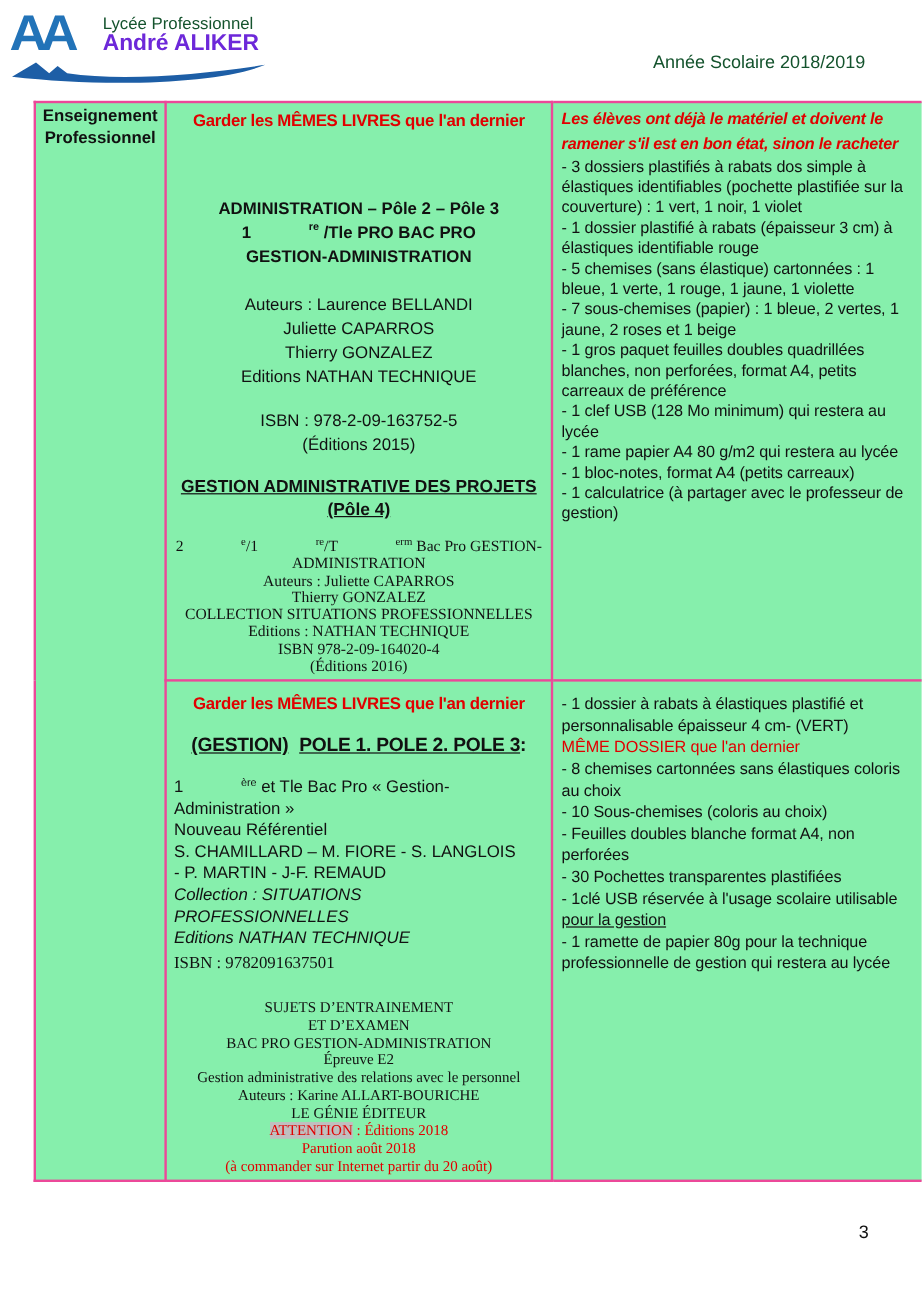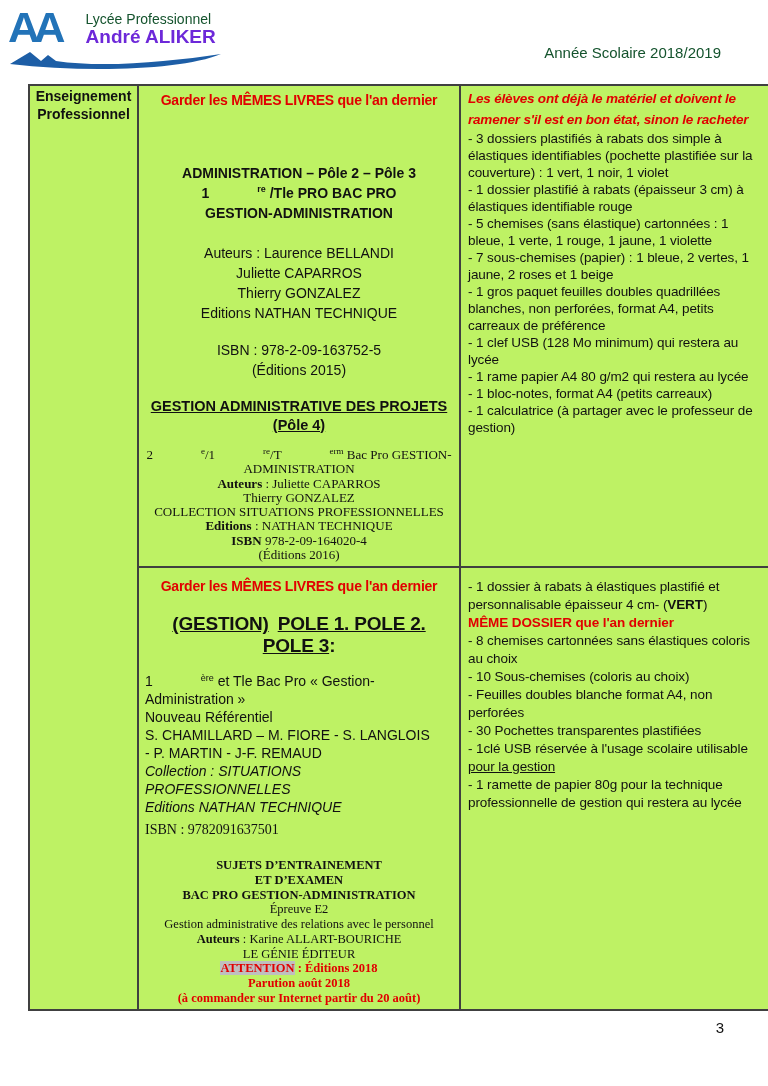--- a/index.html
+++ b/index.html
@@ -17,43 +17,43 @@
   .logo-text{padding-top:2px;}
   .logo-t1{font-size:14px;color:#14532d;line-height:16px;}
   .logo-t2{font-size:19px;font-weight:bold;color:#6d28d9;line-height:20px;}
   .logo-wave{margin-top:1px;}
   .year{position:absolute;top:44px;right:47px;font-size:15px;color:#14532d;}
   
   table.doc{
     position:absolute;left:28px;top:84px;border-collapse:collapse;
     width:709px;table-layout:fixed;
   }
-  table.doc td{border:2px solid #404040;vertical-align:top;background:#bef264;}
+  table.doc td{border:2px solid #ec4899;vertical-align:top;background:#86efac;}
   td.cat{width:105px;vertical-align:middle;text-align:center;
          font-weight:bold;font-size:14px;line-height:18px;}
   td.books{width:308px;text-align:center;padding:4px 6px;}
   td.sup{width:296px;padding:2px 6px 2px 7px;text-align:left;}
   tr.r1 td{height:421px;}
   tr.r2 td{height:404px;}
   
   .red{color:#e10000;}
-  .b{font-weight:bold;}
+  .b{font-weight:normal;}
   .i{font-style:italic;}
   .u{text-decoration:underline;}
   sup{font-size:9px;line-height:0;vertical-align:super;padding-left:48px;}
   
   .keep{color:#e10000;font-weight:bold;font-size:14px;letter-spacing:-.25px;margin-top:2px;}
   .admin-block{margin-top:55px;font-size:14px;font-weight:bold;line-height:20px;}
   .authors-block{margin-top:20px;font-size:14px;line-height:20px;}
   .isbn-block{margin-top:17px;font-size:14px;line-height:20px;}
   .proj-title{margin-top:17px;font-size:14.5px;font-weight:bold;text-decoration:underline;line-height:19px;}
   .proj-serif{margin-top:13px;font-family:"Liberation Serif",serif;font-size:13px;line-height:14.3px;}
   
   .keep2{color:#e10000;font-weight:bold;font-size:14px;letter-spacing:-.25px;margin-top:6px;}
-  .heading2{margin-top:19px;font-size:19px;font-weight:bold;letter-spacing:-.2px;}
+  .heading2{margin-top:19px;font-size:16px;font-weight:bold;letter-spacing:-.2px;}
   .heading2 .sp{display:inline-block;width:9px;}
   .block2{margin-top:15px;font-size:14px;line-height:18px;text-align:left;}
   .block2 .ctr{text-align:left;}
   .isbn2{margin-top:6px;font-family:"Liberation Serif",serif;font-size:14px;text-align:left;}
   .exam{margin-top:20px;font-family:"Liberation Serif",serif;font-size:12.5px;line-height:14.7px;}
   .hl{background:#bfbfbf;}
   
   .notice{color:#e10000;font-weight:bold;font-style:italic;font-size:13.5px;
           line-height:21px;letter-spacing:-.2px;}
   .s1items{font-size:13.5px;line-height:17px;letter-spacing:-.1px;}

